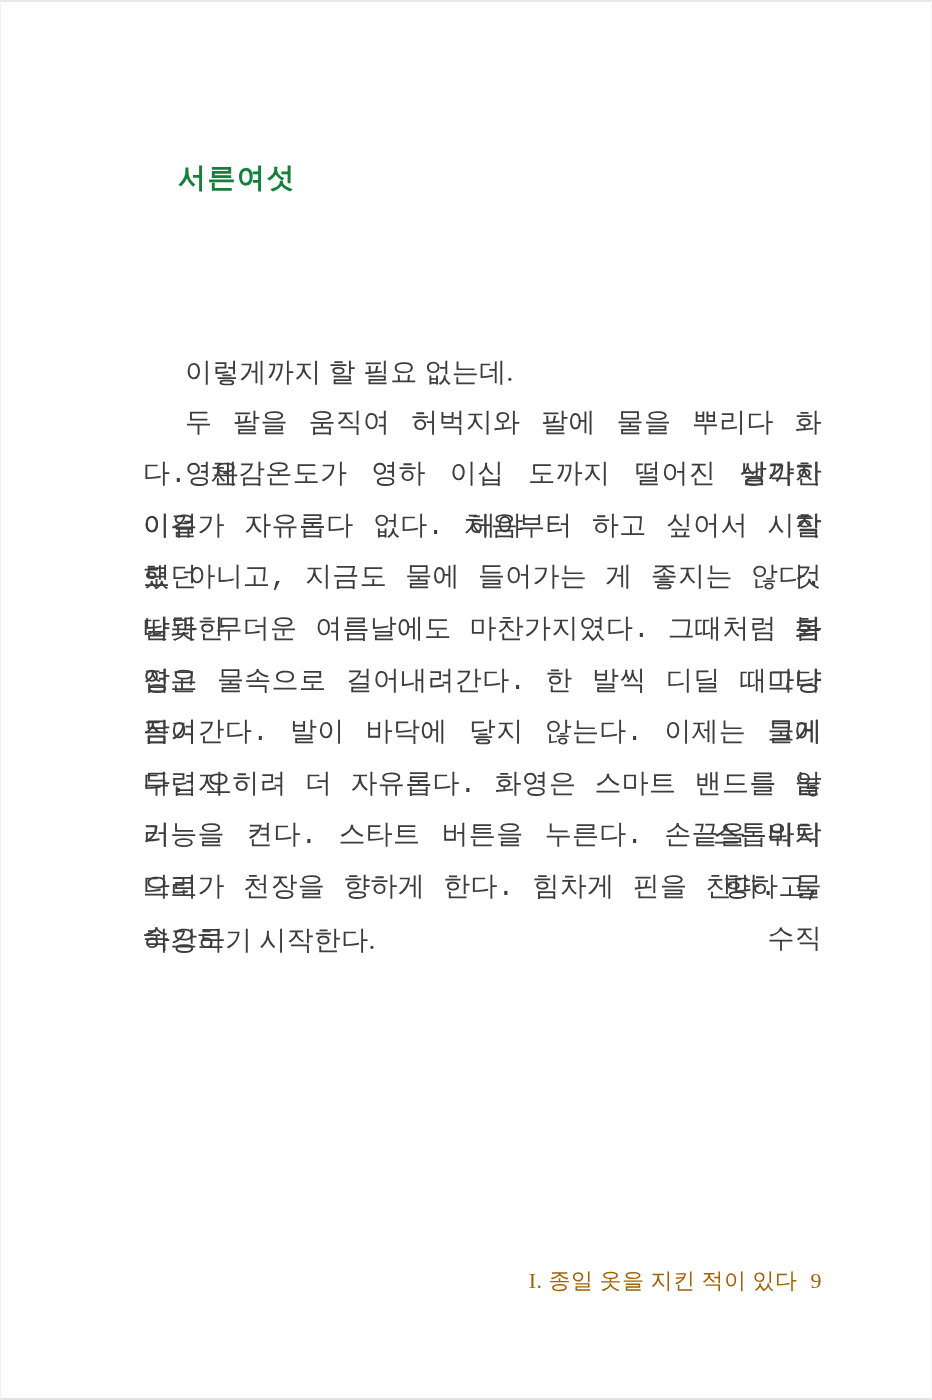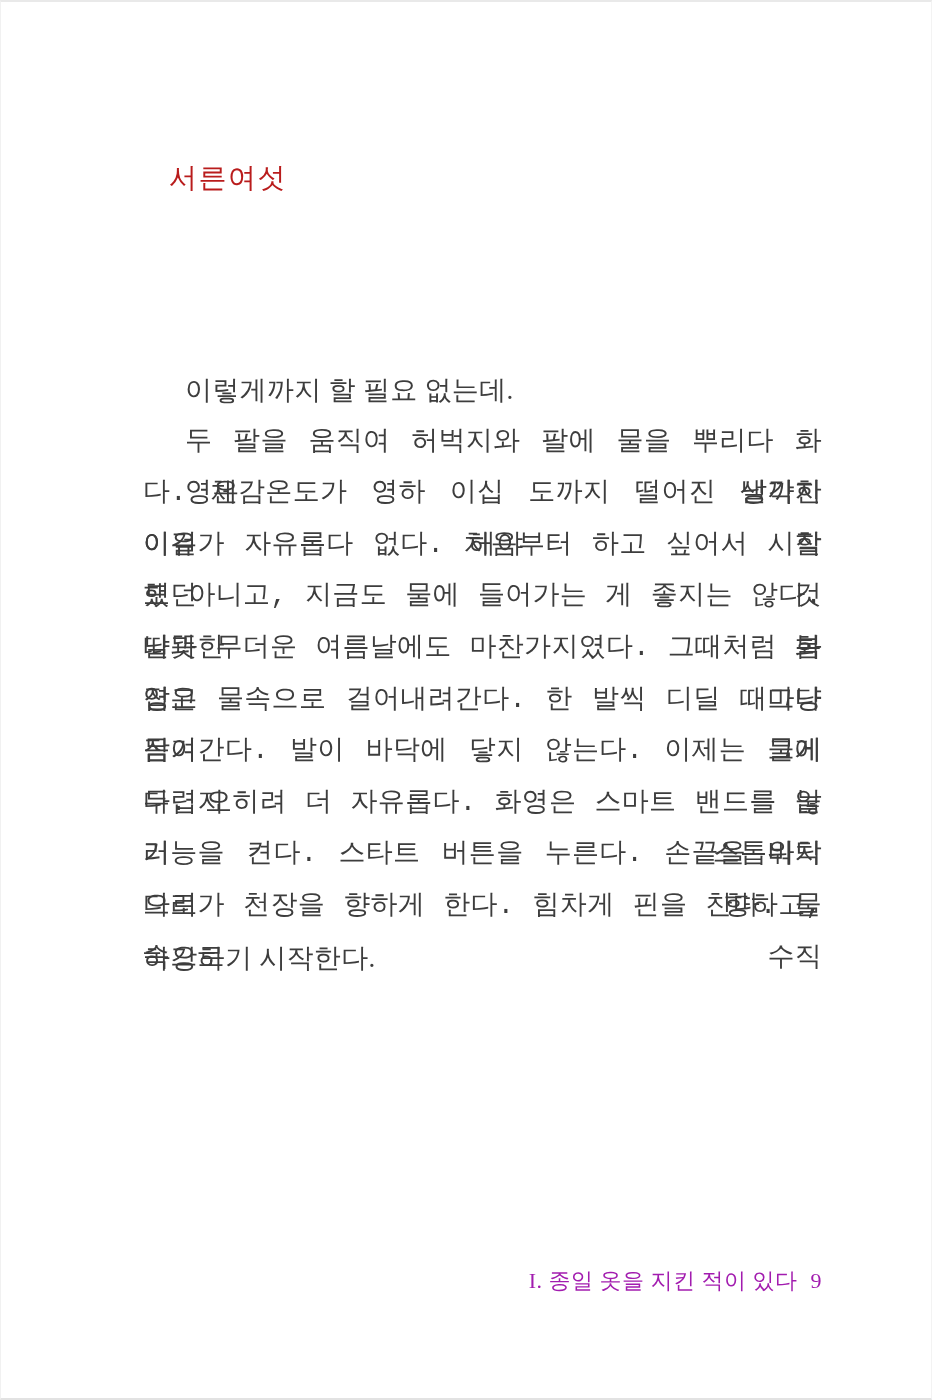--- a/index.html
+++ b/index.html
@@ -16,32 +16,32 @@
     inset: 0;
     background: #ffffff;
     border-top: 2px solid #e9e9e9;
     border-bottom: 2px solid #e2e2e2;
     border-left: 1px solid #f1f1f1;
     border-right: 1px solid #f3f3f3;
     box-sizing: border-box;
   }
   .chapter-title {
     position: absolute;
-    left: 169px;
+    left: 178px;
     top: 140px;
     font-family: "DejaVu Sans", "Liberation Sans", sans-serif;
-    font-weight: 400;
+    font-weight: 700;
     font-size: 28px;
     letter-spacing: 1.5px;
-    color: #b91c1c;
+    color: #15803d;
   }
   .body-text {
     position: absolute;
     left: 143px;
-    top: 365px;
+    top: 347px;
     width: 679px;
     color: #3d3d3d;
     font-size: 27px;
     letter-spacing: 0.3px;
   }
   .body-text .line {
     height: 51.6px;
     line-height: 51.6px;
     white-space: nowrap;
     text-align: left;
@@ -55,21 +55,21 @@
     font-family: Liberation Mono, monospace;
   }
   .body-text .line.indent { padding-left: 42px; }
   .running-footer {
     position: absolute;
     left: 143px;
     top: 1266px;
     width: 679px;
     text-align: right;
     font-size: 22px;
-    color: #a21caf;
+    color: #a16207;
     letter-spacing: 0.5px;
   }
   .running-footer .page-num { margin-left: 13px; }
 </style>
 </head>
 <body>
 
 <div class="page"></div>
 
 <h1 class="chapter-title">서른여섯</h1>

